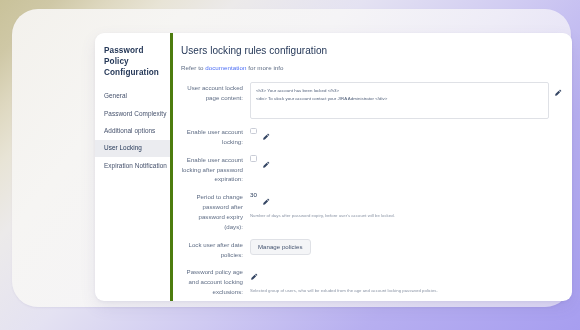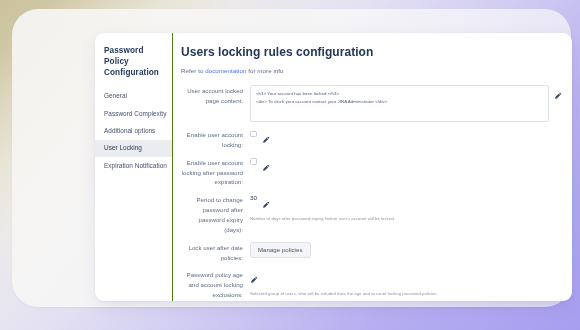--- a/index.html
+++ b/index.html
@@ -25,37 +25,37 @@
     position: absolute; left: 95px; top: 33px; width: 477px; height: 268px;
     background: #ffffff;
     border-radius: 9px 9px 9px 9px;
     box-shadow: 0 6px 16px rgba(90,80,140,0.10), 0 1px 3px rgba(90,80,140,0.07);
     overflow: hidden;
     display: flex;
   }
   
   .sidebar {
     width: 78px; flex: 0 0 78px;
-    border-right: 1px solid #4d7c0f;
+    border-right: 3px solid #4d7c0f;
     padding: 13px 0 7px 0;
   }
   .side-title {
     font-size: 8.2px; font-weight: bold; color: #253858;
     line-height: 1.33; padding: 0 8px 0 9px; letter-spacing: .1px;
     margin-bottom: 9px;
   }
   .side-item {
     font-size: 6.4px; color: #44506b; line-height: 1;
     padding: 5.5px 5px 5.5px 9px; letter-spacing: .05px;
     white-space: nowrap;
   }
   .side-item.active { background: #ebecf0; color: #253858; }
   
   .main { flex: 1 1 auto; padding: 12px 10px 0 8px; min-width: 0; }
-  .main-title { font-size: 12px; font-weight: bold; color: #253858; letter-spacing: .05px; }
+  .main-title { font-size: 10px; font-weight: normal; color: #253858; letter-spacing: .05px; }
   .main-sub { font-size: 6.2px; color: #5e6c84; margin-top: 8px; letter-spacing: .05px; }
   .main-sub a { color: #4c6ef5; text-decoration: none; }
   .form { margin-top: 11px; }
   .row { display: flex; align-items: flex-start; margin-bottom: 7px; }
   .lbl {
     width: 69px; flex: 0 0 69px; text-align: right;
     font-size: 6.1px; color: #5e6c84; line-height: 1.62;
     padding-right: 7px; padding-top: 1px; letter-spacing: .03px;
   }
   .ctl { flex: 1 1 auto; min-width: 0; display: flex; align-items: flex-start; gap: 5px; }

